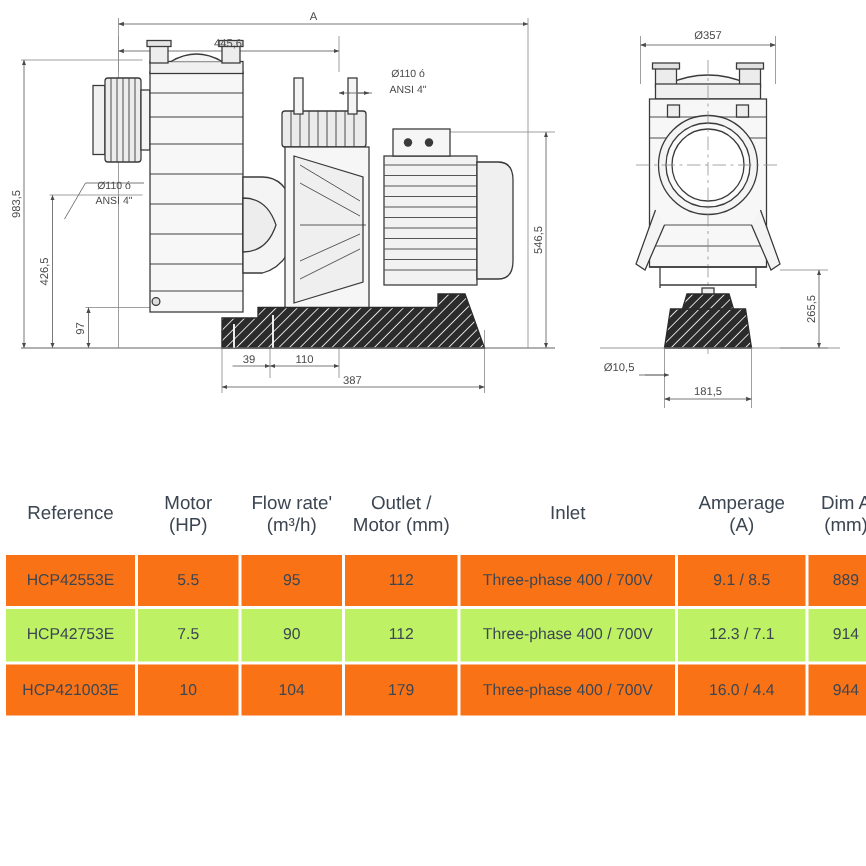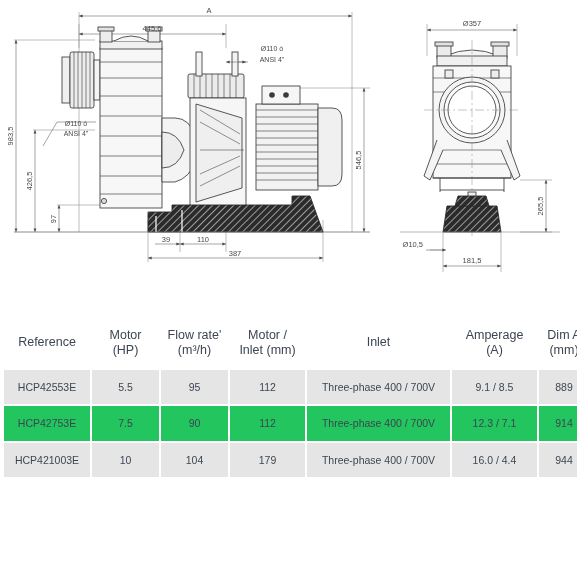--- a/index.html
+++ b/index.html
@@ -50,22 +50,22 @@
     vertical-align: middle;
     text-align: center;
   }
   table.spec td {
     font-size: 10.5px;
     color: #3c4652;
     text-align: center;
     padding: 11px 2px;
     line-height: 1.2;
   }
-  tr.row-shade td { background: #e5e5e5; }
-  tr.row-plain td { background: #22c55e; }
+  tr.row-shade td { background: #f97316; }
+  tr.row-plain td { background: #bef264; }
 
   .col-ref  { width: 86px; }
   .col-type { width: 67px; }
   .col-flow { width: 67px; }
   .col-inlet{ width: 75px; }
   .col-motor{ width: 143px; }
   .col-amp  { width: 85px; }
   .col-dim  { width: 50px; }
 </style>
 </head>
@@ -364,22 +364,22 @@
         </th>
         <th>
           <span>Motor</span><br>
           <span>(HP)</span>
         </th>
         <th>
           <span>Flow rate'</span><br>
           <span>(m³/h)</span>
         </th>
         <th>
-          <span>Motor /</span><br>
-          <span>Inlet (mm)</span>
+          <span>Outlet /</span><br>
+          <span>Motor (mm)</span>
         </th>
         <th>
           <span>Inlet</span>
         </th>
         <th>
           <span>Amperage</span><br>
           <span>(A)</span>
         </th>
         <th>
           <span>Dim A</span><br>

